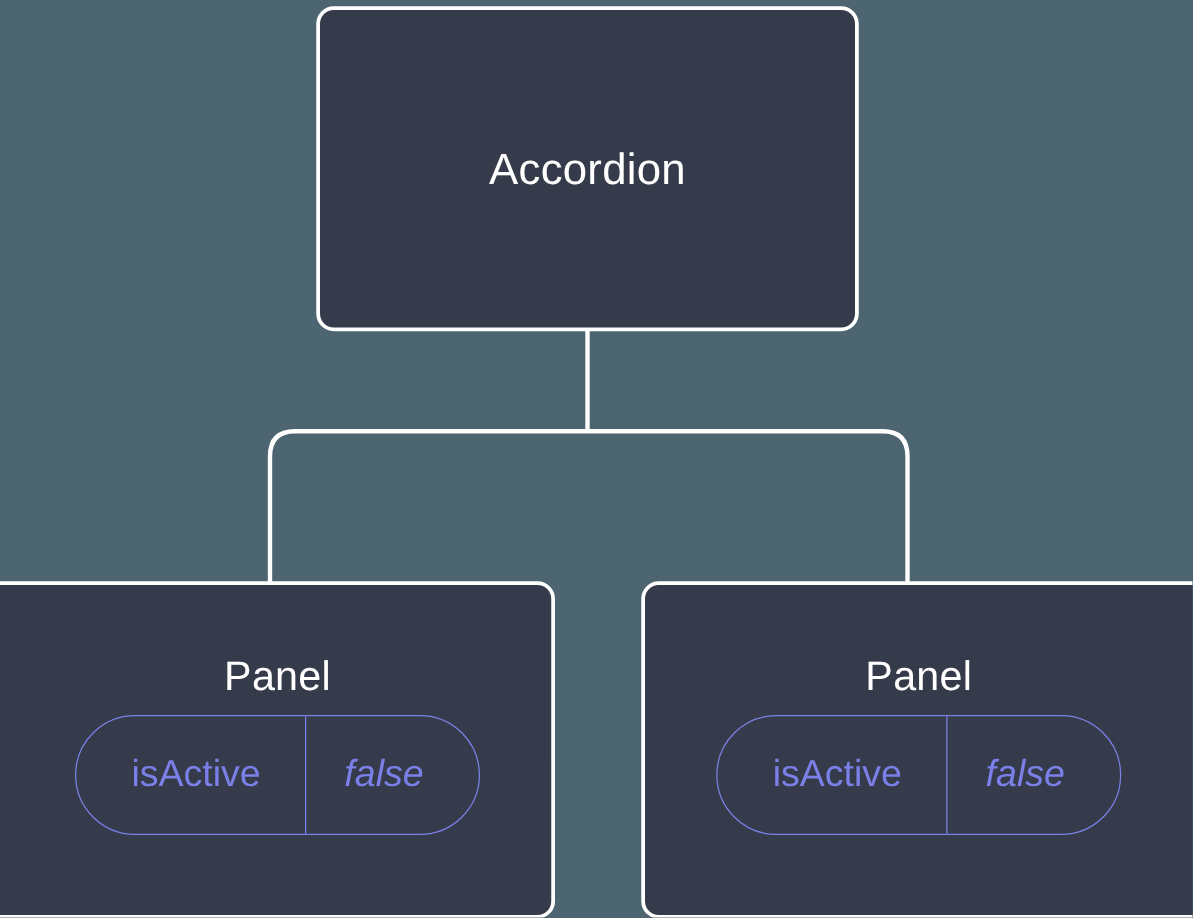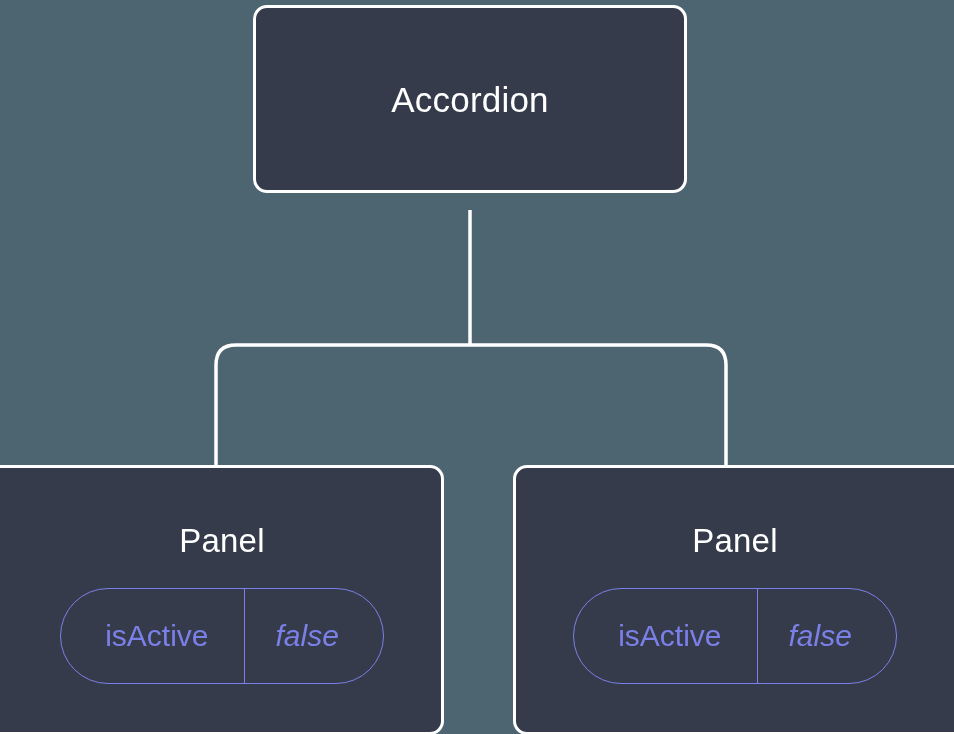--- a/index.html
+++ b/index.html
@@ -40,21 +40,21 @@
     border-radius: 14px;
     display: flex;
     flex-direction: column;
     align-items: center;
   }
 
   .node-root {
     left: 253px;
     top: 5px;
     width: 434px;
-    height: 188px;
+    height: 260px;
     justify-content: center;
   }
 
   .node-title {
     color: #ffffff;
     font-weight: 400;
     letter-spacing: 0.2px;
     line-height: 1;
     white-space: nowrap;
   }
@@ -87,21 +87,21 @@
     width: 512px;
     display: flex;
     flex-direction: column;
     align-items: center;
   }
   .node-panel-left .panel-inner { margin-left: 24px; }
   .node-panel-right .panel-inner { margin-right: 24px; margin-left: 0; }
 
   
   .pill {
-    margin-top: 31px;
+    margin-top: 15px;
     box-sizing: border-box;
     height: 96px;
     display: flex;
     align-items: stretch;
     border: 1.5px solid #7b80e8;
     border-radius: 48px;
     background: transparent;
     justify-content: center;
   }
   .pill-key,

